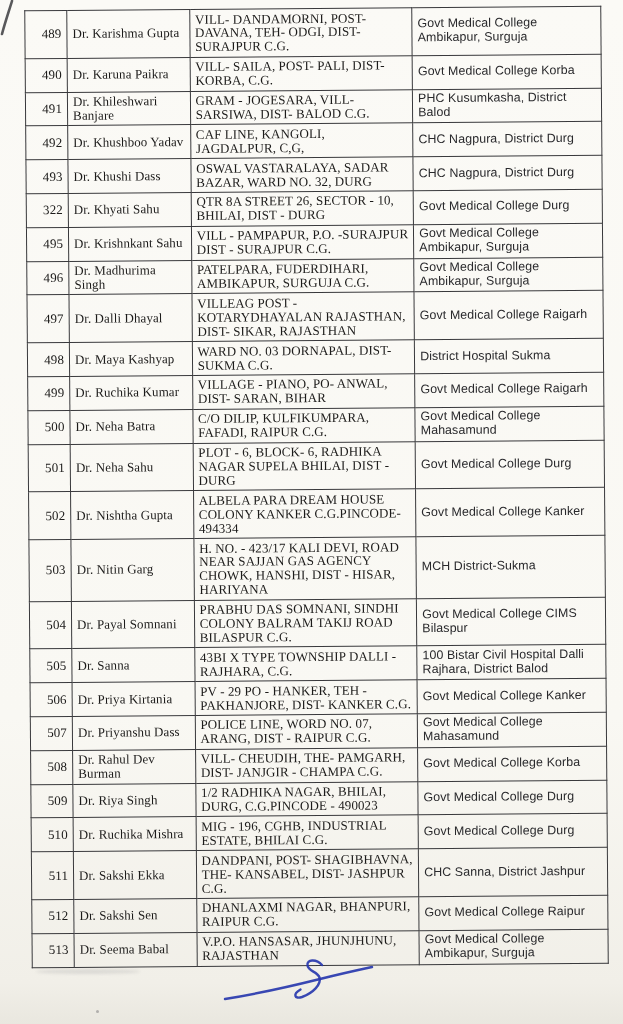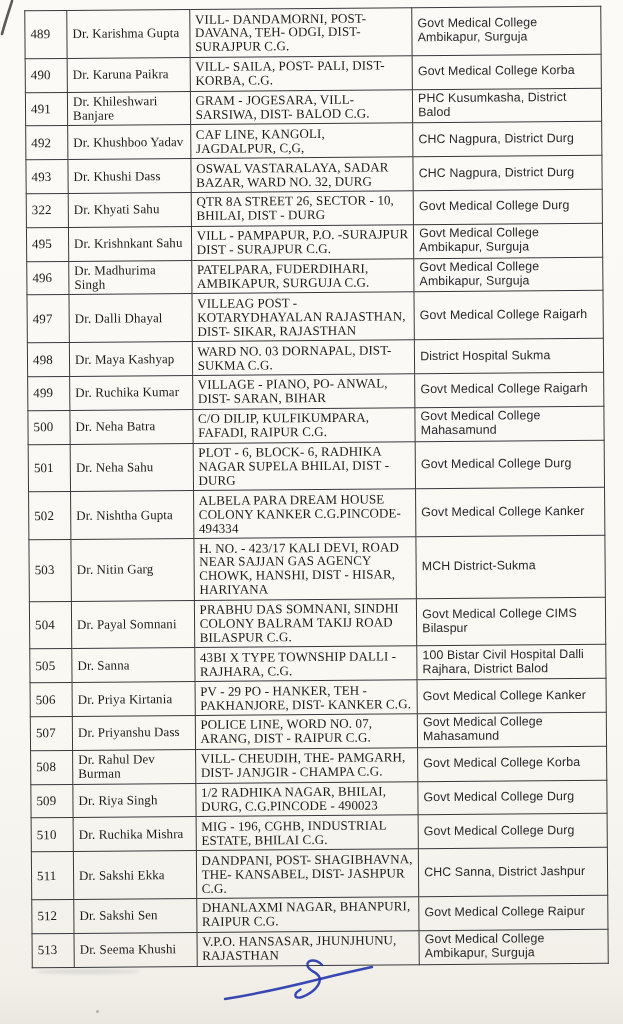--- a/index.html
+++ b/index.html
@@ -19,21 +19,21 @@
     color:#1c1b1a;
     font-size:13px;
   }
   table.roster td{
     border:1.4px solid #39393c;
     padding:2.5px 5px;
     line-height:13.9px;
     vertical-align:middle;
     letter-spacing:.1px;
   }
-  td.c-sno{width:33px;text-align:left;}
+  td.c-sno{width:33px;text-align:right;}
   td.c-name{width:120px;}
   td.c-address{width:227px;}
   td.c-posting{
     width:196px;
     font-family:"Liberation Sans",sans-serif;
     font-size:12.4px;color:#29292c;line-height:14.5px;
   }
   .pen-mark{position:absolute;left:0;top:0;}
   .signature{position:absolute;left:220px;top:956px;}
   .smudge{
@@ -201,21 +201,21 @@
           <td class="c-posting">CHC Sanna, District Jashpur</td>
         </tr>
         <tr>
           <td class="c-sno">512</td>
           <td class="c-name">Dr. Sakshi Sen</td>
           <td class="c-address">DHANLAXMI NAGAR, BHANPURI, RAIPUR C.G.</td>
           <td class="c-posting">Govt Medical College Raipur</td>
         </tr>
         <tr>
           <td class="c-sno">513</td>
-          <td class="c-name">Dr. Seema Khushi</td>
+          <td class="c-name">Dr. Seema Babal</td>
           <td class="c-address">V.P.O. HANSASAR, JHUNJHUNU, RAJASTHAN</td>
           <td class="c-posting">Govt Medical College Ambikapur, Surguja</td>
         </tr>
       </tbody>
   </table>
 
   <div class="smudge"></div>
   <div class="speck"></div>
 
   <svg class="signature" width="162" height="54" viewBox="0 0 162 54">

